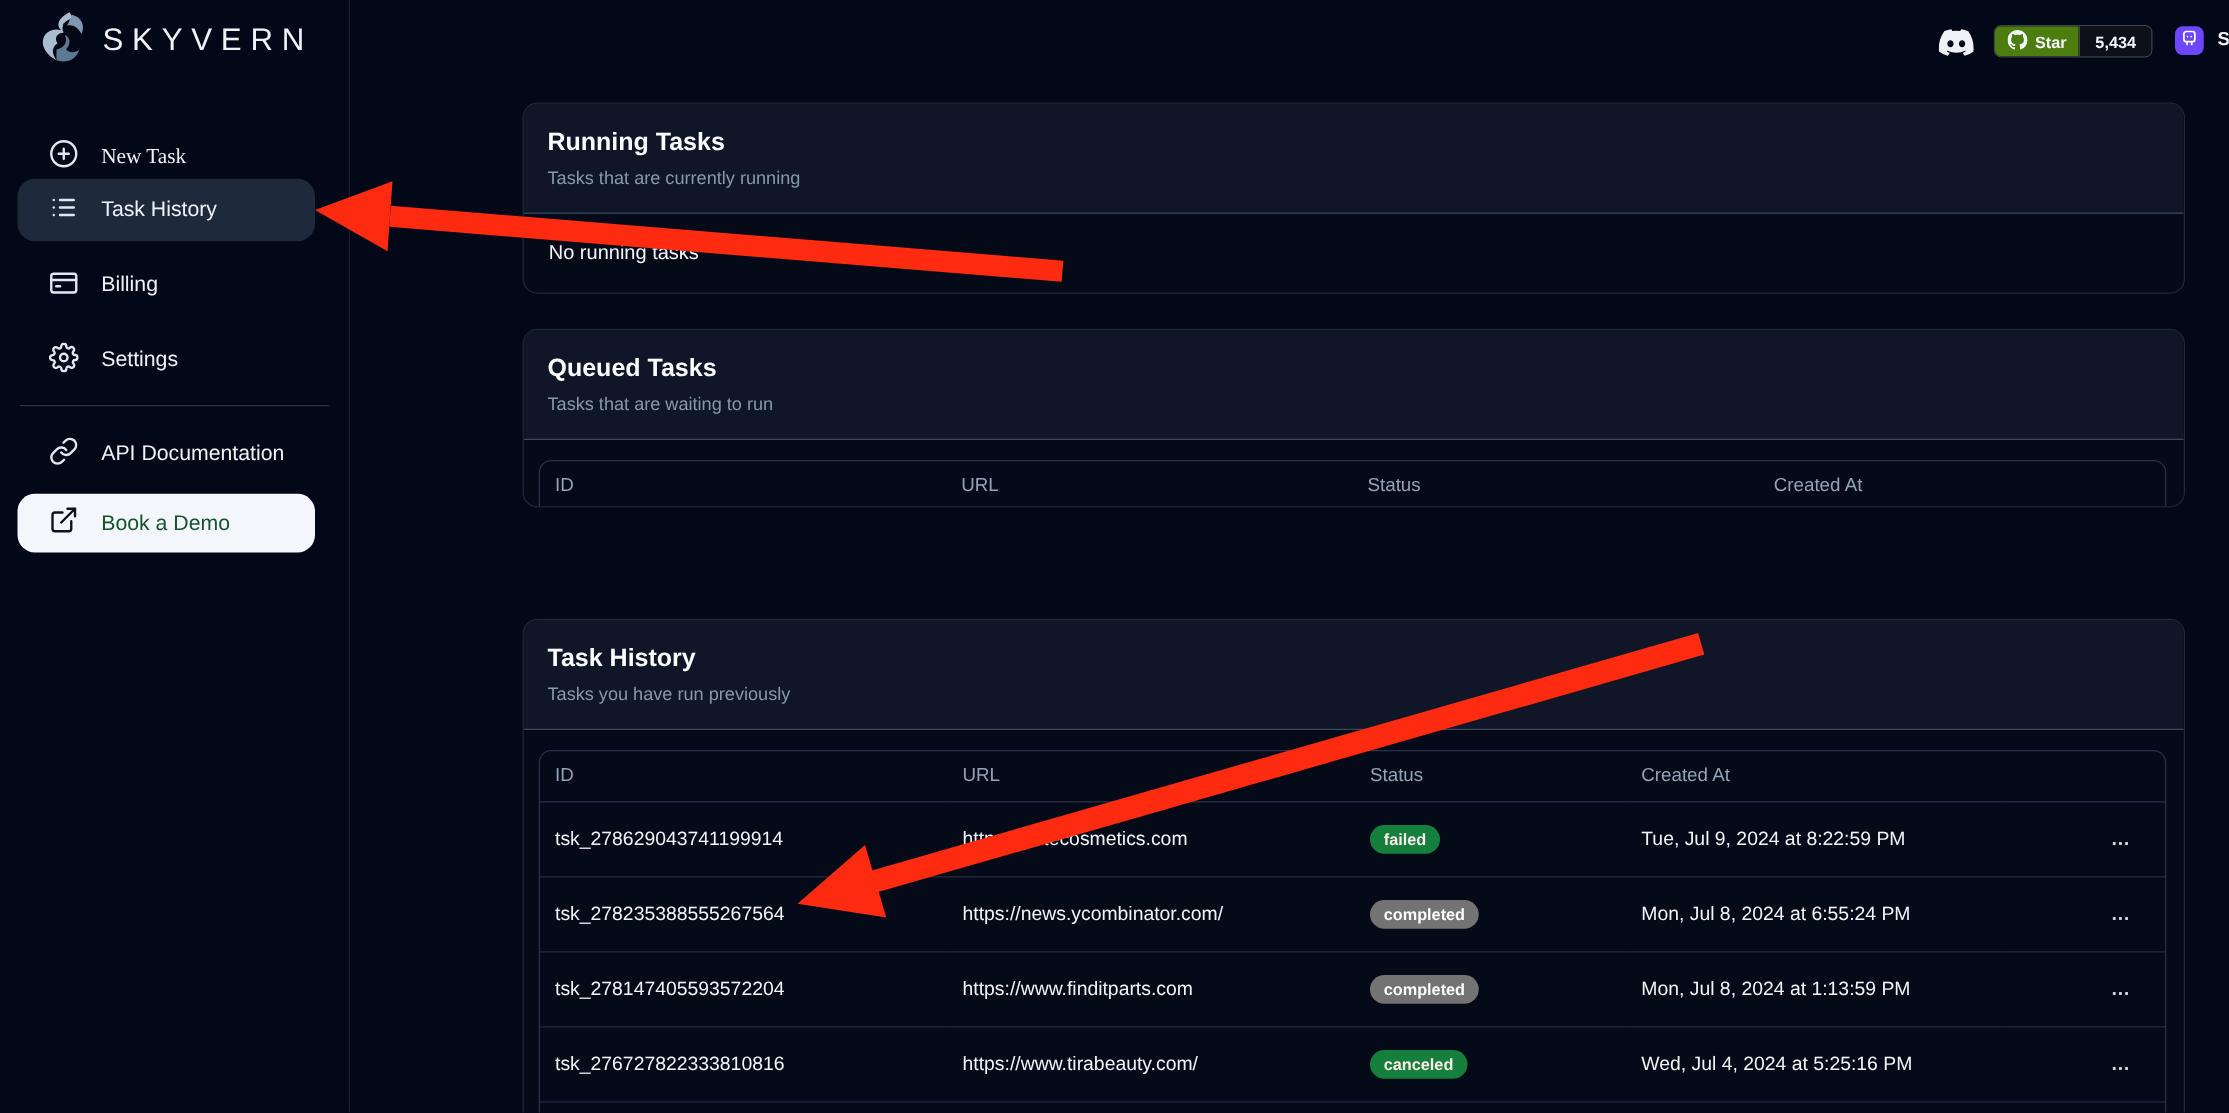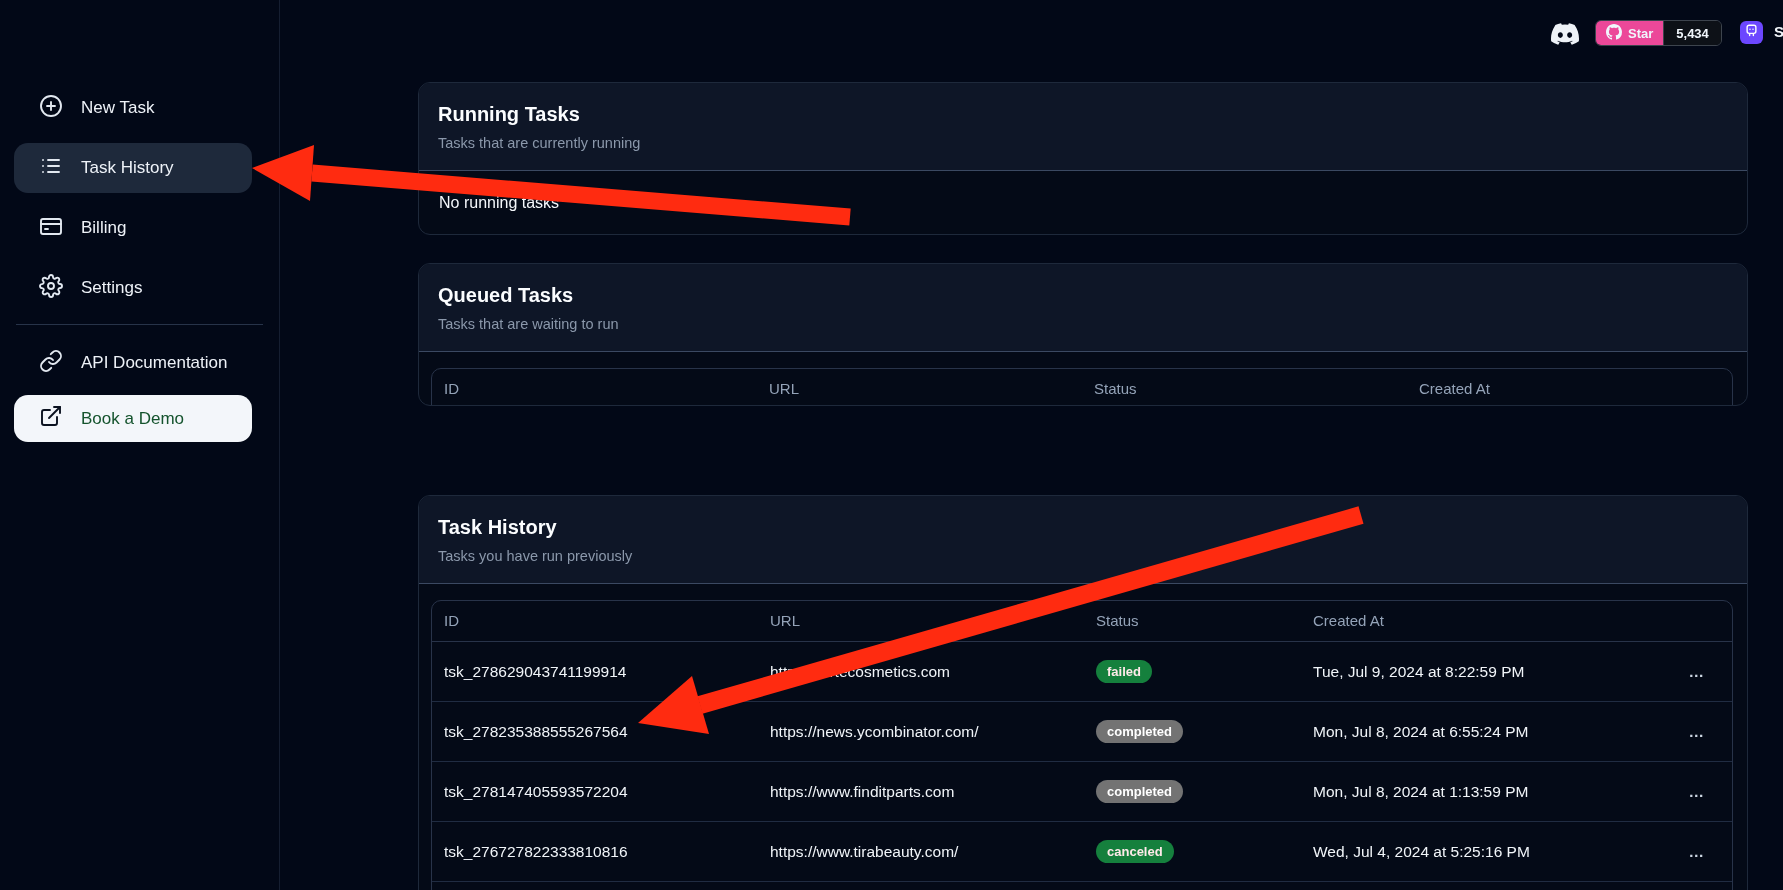--- a/index.html
+++ b/index.html
@@ -16,21 +16,21 @@
   .nav-item{position:absolute;left:14px;width:238px;height:50px;border-radius:14px;display:flex;align-items:center;gap:18px;padding-left:25px;box-sizing:border-box;font-size:17px;color:#eef2f8;cursor:pointer;}
   .nav-item svg{flex:0 0 auto;}
   .nav-item.active{background:#1e293b;}
   .nav-item.light{background:#f3f6fa;color:#14532d;height:47px;font-weight:500;}
   .sidebar-divider{position:absolute;left:16px;top:324px;width:247px;border-top:1px solid #273349;}
   .icon-stroke{stroke:#e2e8f0;stroke-width:1.9;fill:none;stroke-linecap:round;stroke-linejoin:round;}
   .icon-stroke-dark{stroke:#0b1220;stroke-width:1.9;fill:none;stroke-linecap:round;stroke-linejoin:round;}
   
   .discord{position:absolute;left:1551px;top:20px;width:28px;height:28px;}
   .github-widget{position:absolute;left:1595px;top:20px;height:26px;display:flex;border:1px solid #3d444d;border-radius:6px;overflow:hidden;font-size:13px;font-weight:700;color:#f0f6fc;box-sizing:border-box;cursor:pointer;}
-  .gh-star{display:flex;align-items:center;gap:6px;padding:0 10px;background:#ec4899;}
+  .gh-star{display:flex;align-items:center;gap:6px;padding:0 10px;background:#4d7c0f;}
   .gh-count{display:flex;align-items:center;padding:0 12px;background:#0d1117;border-left:1px solid #3d444d;}
   .avatar{position:absolute;left:1740px;top:21px;width:23px;height:23px;border-radius:6px;background:#6c47ff;display:flex;align-items:center;justify-content:center;cursor:pointer;}
   .user-label{position:absolute;left:1774px;top:23px;font-size:15px;font-weight:600;color:#f1f5f9;white-space:nowrap;}
   
   .card{position:absolute;left:418px;width:1330px;border:1px solid #1e293b;border-radius:12px;background:#040a17;overflow:hidden;box-sizing:border-box;}
   #card-running{top:82px;height:153px;}
   #card-queued{top:263px;height:143px;}
   #card-history{top:495px;height:482px;}
   .card-header{background:#0e1627;border-bottom:1px solid #3b4962;padding:20px 20px 18px 19px;}
   .card-title{font-size:20px;font-weight:700;color:#fbfdff;line-height:23px;}
@@ -46,22 +46,33 @@
   .badge-success{background:#737373;color:#ffffff;}
   .badge-danger{background:#15803d;color:#ffeaea;}
   .actions-cell{text-align:right;padding-right:26px;color:#cbd5e1;font-weight:700;letter-spacing:2px;cursor:pointer;}
   
   .anno{position:absolute;left:0;top:0;width:1783px;height:890px;pointer-events:none;z-index:60;}
 </style>
 </head>
 <body>
 
 <div class="sidebar">
-
-  <div class="nav-item" style="top:83px;">
+  <div class="logo-row">
+    <span>
+      <svg width="46" height="48" viewBox="0 0 48 48">
+        <path d="M31 3 C22 7 19 14 24 18 C17 16 11 19 9 25 C7 31 12 39 20 43 C15 36 17 31 21 29 C18 25 20 20 26 20 C23 15 27 9 34 8 Z" fill="#a9bdce"></path>
+        <path d="M33 5 C41 7 44 14 41 21 C38 16 34 13 29 14 Z" fill="#7e98ad"></path>
+        <path d="M20 43 C29 46 37 42 39 34 C36 37 31 37 28 34 C32 30 32 24 27 22 C30 28 26 33 20 34 Z" fill="#5c7892"></path>
+        <circle cx="27" cy="13" r="1.4" fill="#0b1220"></circle>
+      </svg>
+    </span>
+    <span class="logo-text">SKYVERN</span>
+  </div>
+
+  <div class="nav-item" style="top:100px;font-family:Liberation Serif, serif;">
     <span>
       <svg width="24" height="24" viewBox="0 0 24 24" class="icon-stroke">
           <circle cx="12" cy="12" r="10"></circle>
           <line x1="12" y1="8" x2="12" y2="16"></line>
           <line x1="8" y1="12" x2="16" y2="12"></line>
         </svg>
     </span>
     <span>New Task</span>
   </div>
 

